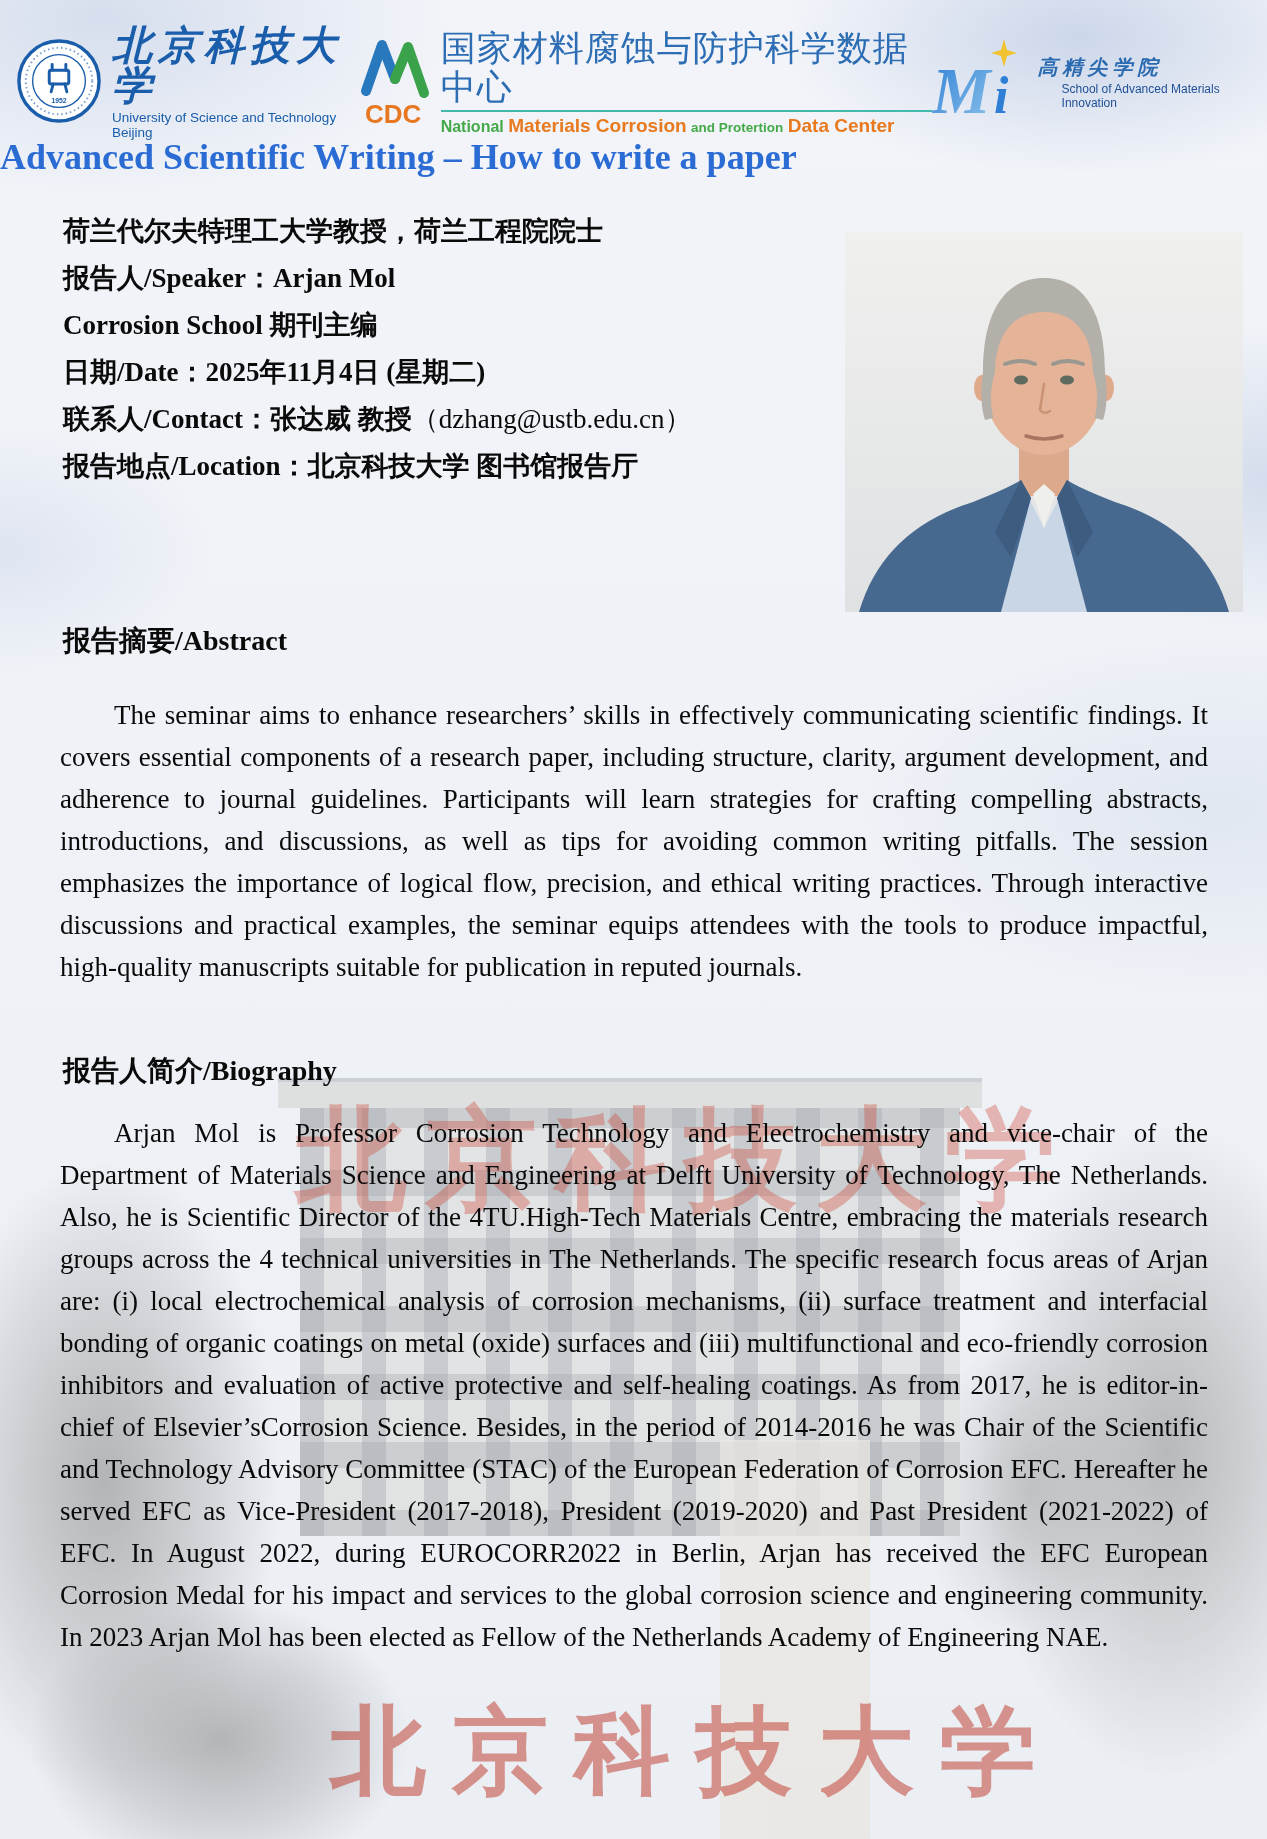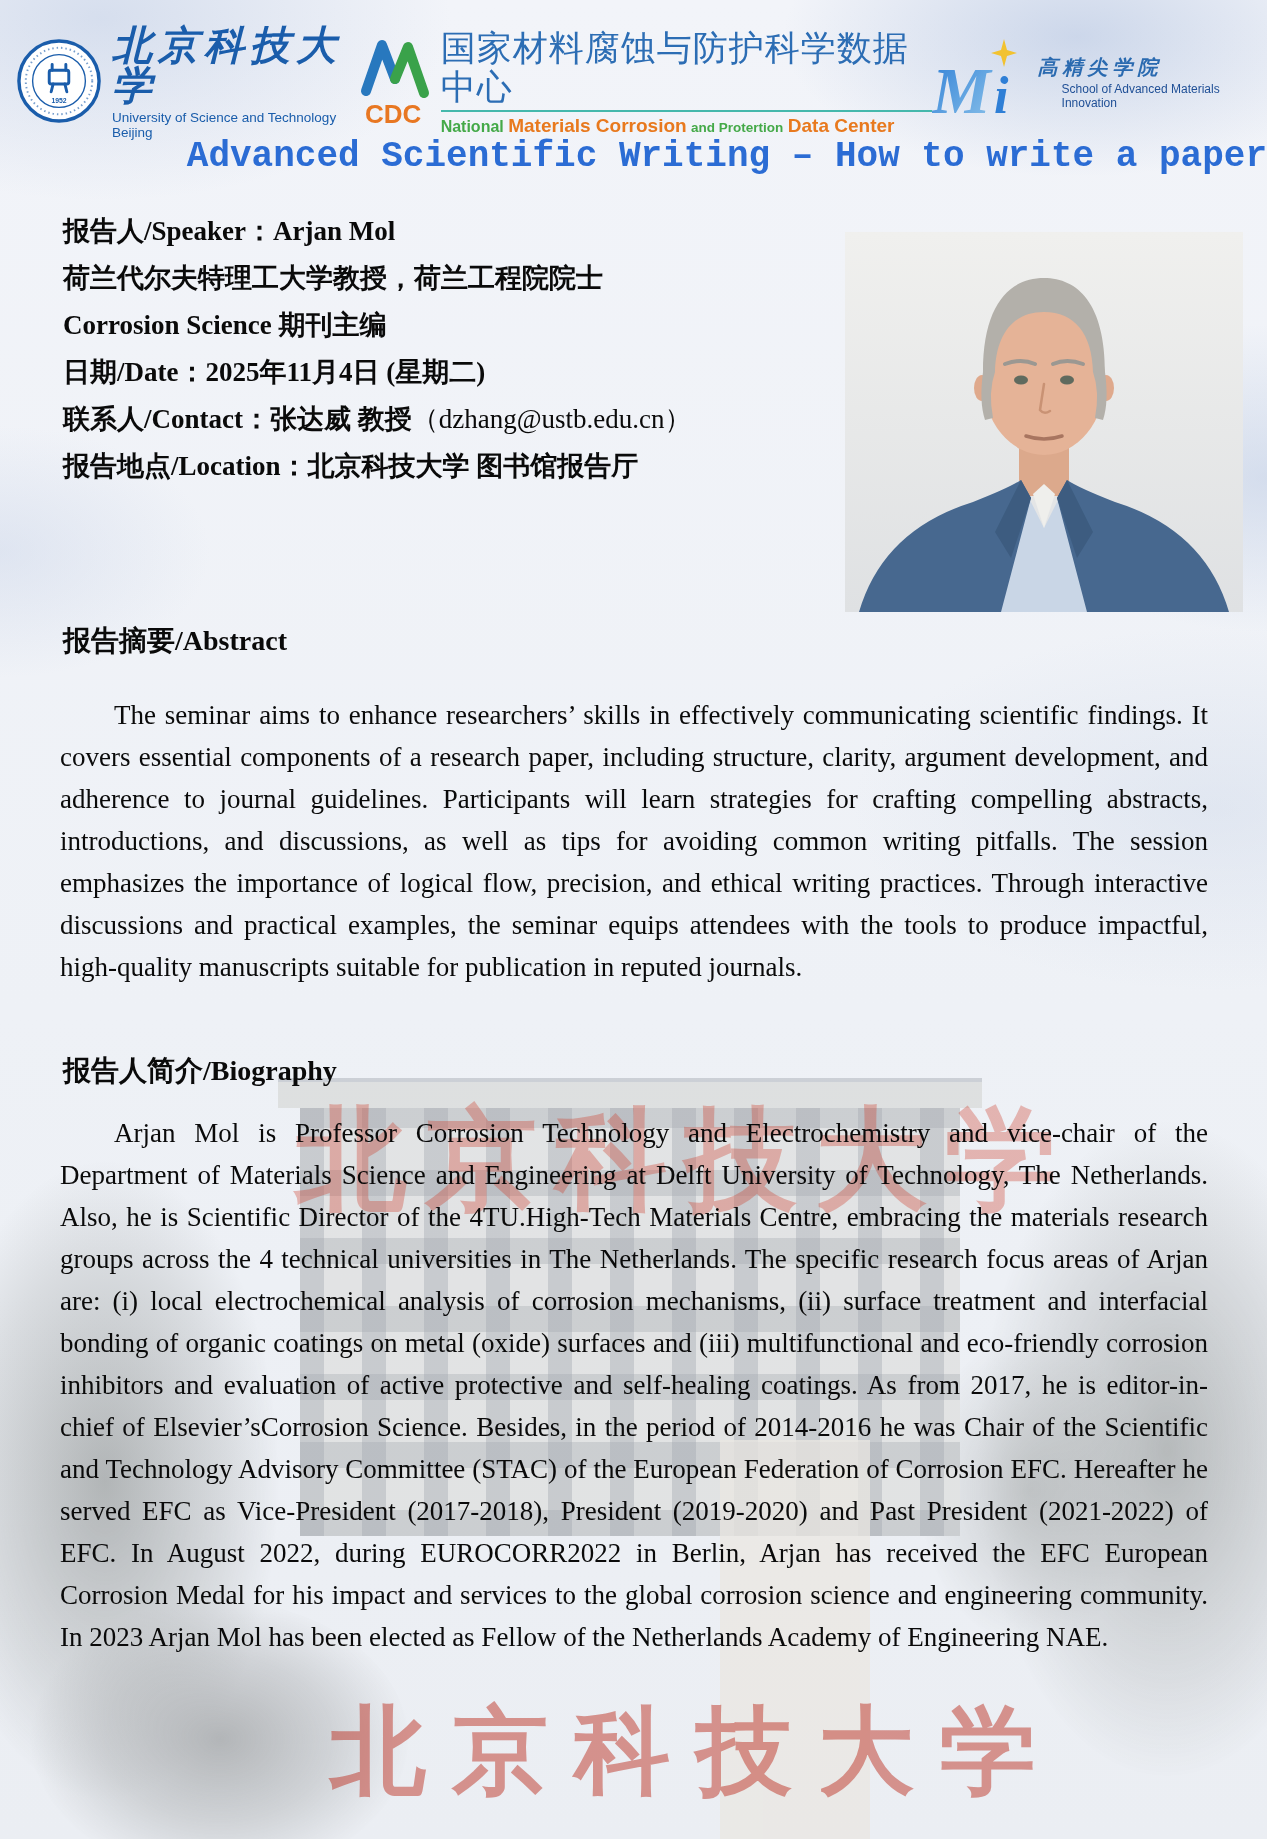--- a/index.html
+++ b/index.html
@@ -50,22 +50,22 @@
   .l2-zh{font-size:35px; font-weight:normal; color:#2c6db4; letter-spacing:1px; line-height:1.1;
     font-family:"Liberation Sans","DejaVu Sans",sans-serif;}
   .l2-rule{height:2px; background:#45b8ac; margin:4px 0 3px 0;}
   .l2-en{font-family:"Liberation Sans","DejaVu Sans",sans-serif; white-space:nowrap;}
   .l2-en .green{color:#44a948; font-weight:bold;}
   .l2-en .orange{color:#e8791e; font-weight:bold;}
   .sz-md{font-size:16px;} .sz-lg{font-size:19px;} .sz-sm{font-size:13.5px;}
   .l3-zh{font-size:20px; font-weight:bold; font-style:italic; color:#2a6ab0; letter-spacing:5px; line-height:1;}
   .l3-en{font-size:12px; color:#1f4f96; margin-top:5px; font-family:"Liberation Sans","DejaVu Sans",sans-serif;margin-left:24px;}
   
-  .title{position:absolute; top:136px; left:0; width:100%; z-index:2; text-align:right;
-    font-size:36px; font-weight:bold; color:#2b6cd4;font-family:Liberation Mono, monospace;}
+  .title{position:absolute; top:136px; left:0; width:100%; z-index:2; text-align:left;
+    font-size:36px; font-weight:bold; color:#2b6cd4;}
   
   .photo{position:absolute; left:845px; top:232px; width:398px; height:380px; z-index:2;}
   .photo svg{display:block;}
   
   .info{position:absolute; left:63px; top:208px; width:780px; z-index:2;}
   .info-line{height:47px; line-height:47px; font-size:27px; font-weight:bold; white-space:nowrap;}
   .info-line .extra{font-weight:normal;}
   
   .sec-h{position:absolute; left:63px; z-index:2; font-size:28px; font-weight:bold;}
   .h-abstract{top:622px;}
@@ -187,23 +187,23 @@
       <path d="M160,132 Q176,126 190,132" stroke="#9b9892" stroke-width="4" fill="none" stroke-linecap="round"></path>
       <path d="M208,132 Q222,126 238,132" stroke="#9b9892" stroke-width="4" fill="none" stroke-linecap="round"></path>
       <ellipse cx="176" cy="148" rx="7" ry="4.5" fill="#5f6a5e"></ellipse>
       <ellipse cx="222" cy="148" rx="7" ry="4.5" fill="#5f6a5e"></ellipse>
       <path d="M199,152 L195,178 Q199,183 205,179" stroke="#c99274" stroke-width="2.5" fill="none" stroke-linecap="round"></path>
       <path d="M181,204 Q199,210 217,204" stroke="#a87560" stroke-width="3.5" fill="none" stroke-linecap="round"></path>
     </svg>
   </div>
 
   <div class="info">
+    <div class="info-line"><span>荷兰代尔夫特理工大学教授，荷兰工程院院士</span></div>
     <div class="info-line"><span>报告人/Speaker：</span><span>Arjan Mol</span></div>
-    <div class="info-line"><span>荷兰代尔夫特理工大学教授，荷兰工程院院士</span></div>
-    <div class="info-line"><span>Corrosion Science 期刊主编</span></div>
+    <div class="info-line"><span>Corrosion School 期刊主编</span></div>
     <div class="info-line"><span>日期/Date：</span><span>2025年11月4日 (星期二)</span></div>
     <div class="info-line"><span>联系人/Contact：</span><span>张达威 教授</span><span class="extra">（dzhang@ustb.edu.cn）</span></div>
     <div class="info-line"><span>报告地点/Location：</span><span>北京科技大学 图书馆报告厅</span></div>
   </div>
 
   <div class="sec-h h-abstract">报告摘要/Abstract</div>
   <div class="para p-abstract">The seminar aims to enhance researchers’ skills in effectively communicating scientific findings. It covers essential components of a research paper, including structure, clarity, argument development, and adherence to journal guidelines. Participants will learn strategies for crafting compelling abstracts, introductions, and discussions, as well as tips for avoiding common writing pitfalls. The session emphasizes the importance of logical flow, precision, and ethical writing practices. Through interactive discussions and practical examples, the seminar equips attendees with the tools to produce impactful, high-quality manuscripts suitable for publication in reputed journals.</div>
 
   <div class="sec-h h-bio">报告人简介/Biography</div>
   <div class="para p-bio">Arjan Mol is Professor Corrosion Technology and Electrochemistry and vice-chair of the Department of Materials Science and Engineering at Delft University of Technology, The Netherlands. Also, he is Scientific Director of the 4TU.High-Tech Materials Centre, embracing the materials research groups across the 4 technical universities in The Netherlands. The specific research focus areas of Arjan are: (i) local electrochemical analysis of corrosion mechanisms, (ii) surface treatment and interfacial bonding of organic coatings on metal (oxide) surfaces and (iii) multifunctional and eco-friendly corrosion inhibitors and evaluation of active protective and self-healing coatings. As from 2017, he is editor-in-chief of Elsevier’sCorrosion Science. Besides, in the period of 2014-2016 he was Chair of the Scientific and Technology Advisory Committee (STAC) of the European Federation of Corrosion EFC. Hereafter he served EFC as Vice-President (2017-2018), President (2019-2020) and Past President (2021-2022) of EFC. In August 2022, during EUROCORR2022 in Berlin, Arjan has received the EFC European Corrosion Medal for his impact and services to the global corrosion science and engineering community. In 2023 Arjan Mol has been elected as Fellow of the Netherlands Academy of Engineering NAE.</div>

